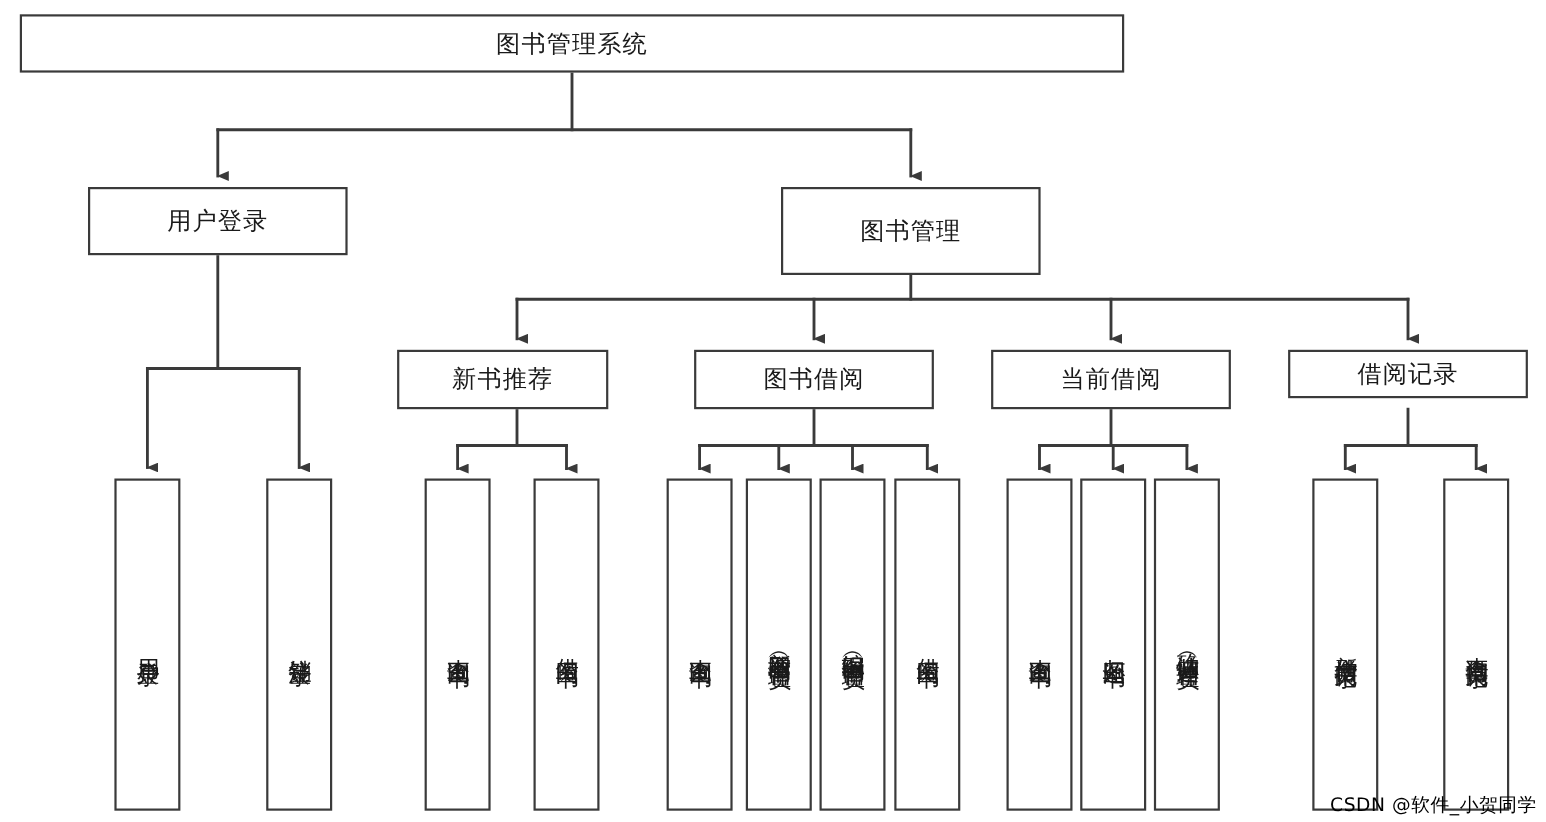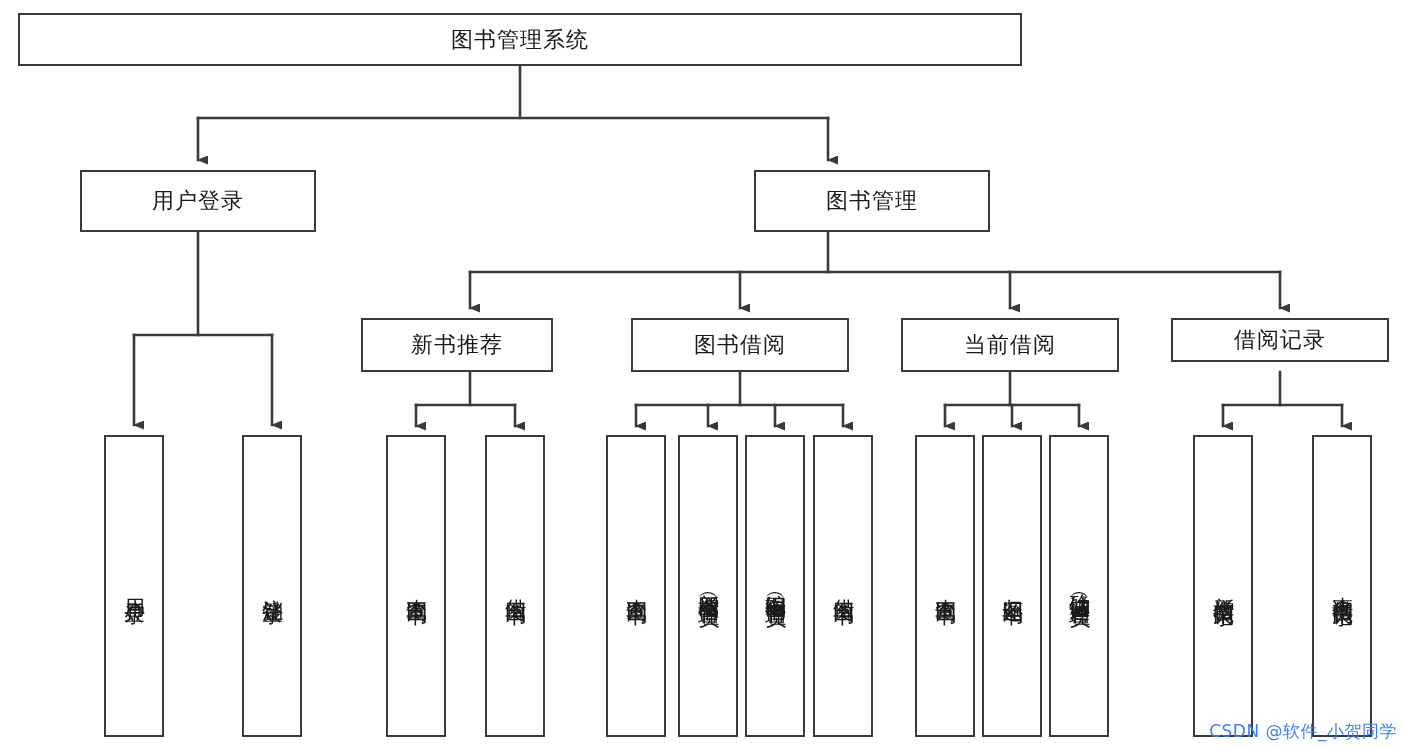--- a/index.html
+++ b/index.html
@@ -53,21 +53,21 @@
   }
   .node .htext {
     display: block;
     white-space: nowrap;
   }
   #watermark {
     position: absolute;
     right: 8px;
     bottom: 4px;
     font-size: 17px;
-    color: #3b82f6;
+    color: #000000;
     letter-spacing: 0.5px;
     white-space: nowrap;
     user-select: none;
   }
 </style>
 </head>
 <body>
 
 <div id="canvas">
 
@@ -123,21 +123,21 @@
     </g>
   </svg>
 
   <div class="node horiz" style="left:18px; top:13px; width:1004px; height:53px;">
     <span class="htext">图书管理系统</span>
   </div>
 
   <div class="node horiz" style="left:80px; top:170px; width:236px; height:62px;">
     <span class="htext">用户登录</span>
   </div>
-  <div class="node horiz" style="left:710px; top:170px; width:236px; height:62px;margin-left:44px;">
+  <div class="node horiz" style="left:710px; top:170px; width:236px; height:80px;">
     <span class="htext">图书管理</span>
   </div>
 
   <div class="node horiz" style="left:361px; top:318px; width:192px; height:54px;">
     <span class="htext">新书推荐</span>
   </div>
   <div class="node horiz" style="left:631px; top:318px; width:218px; height:54px;">
     <span class="htext">图书借阅</span>
   </div>
   <div class="node horiz" style="left:901px; top:318px; width:218px; height:54px;">

